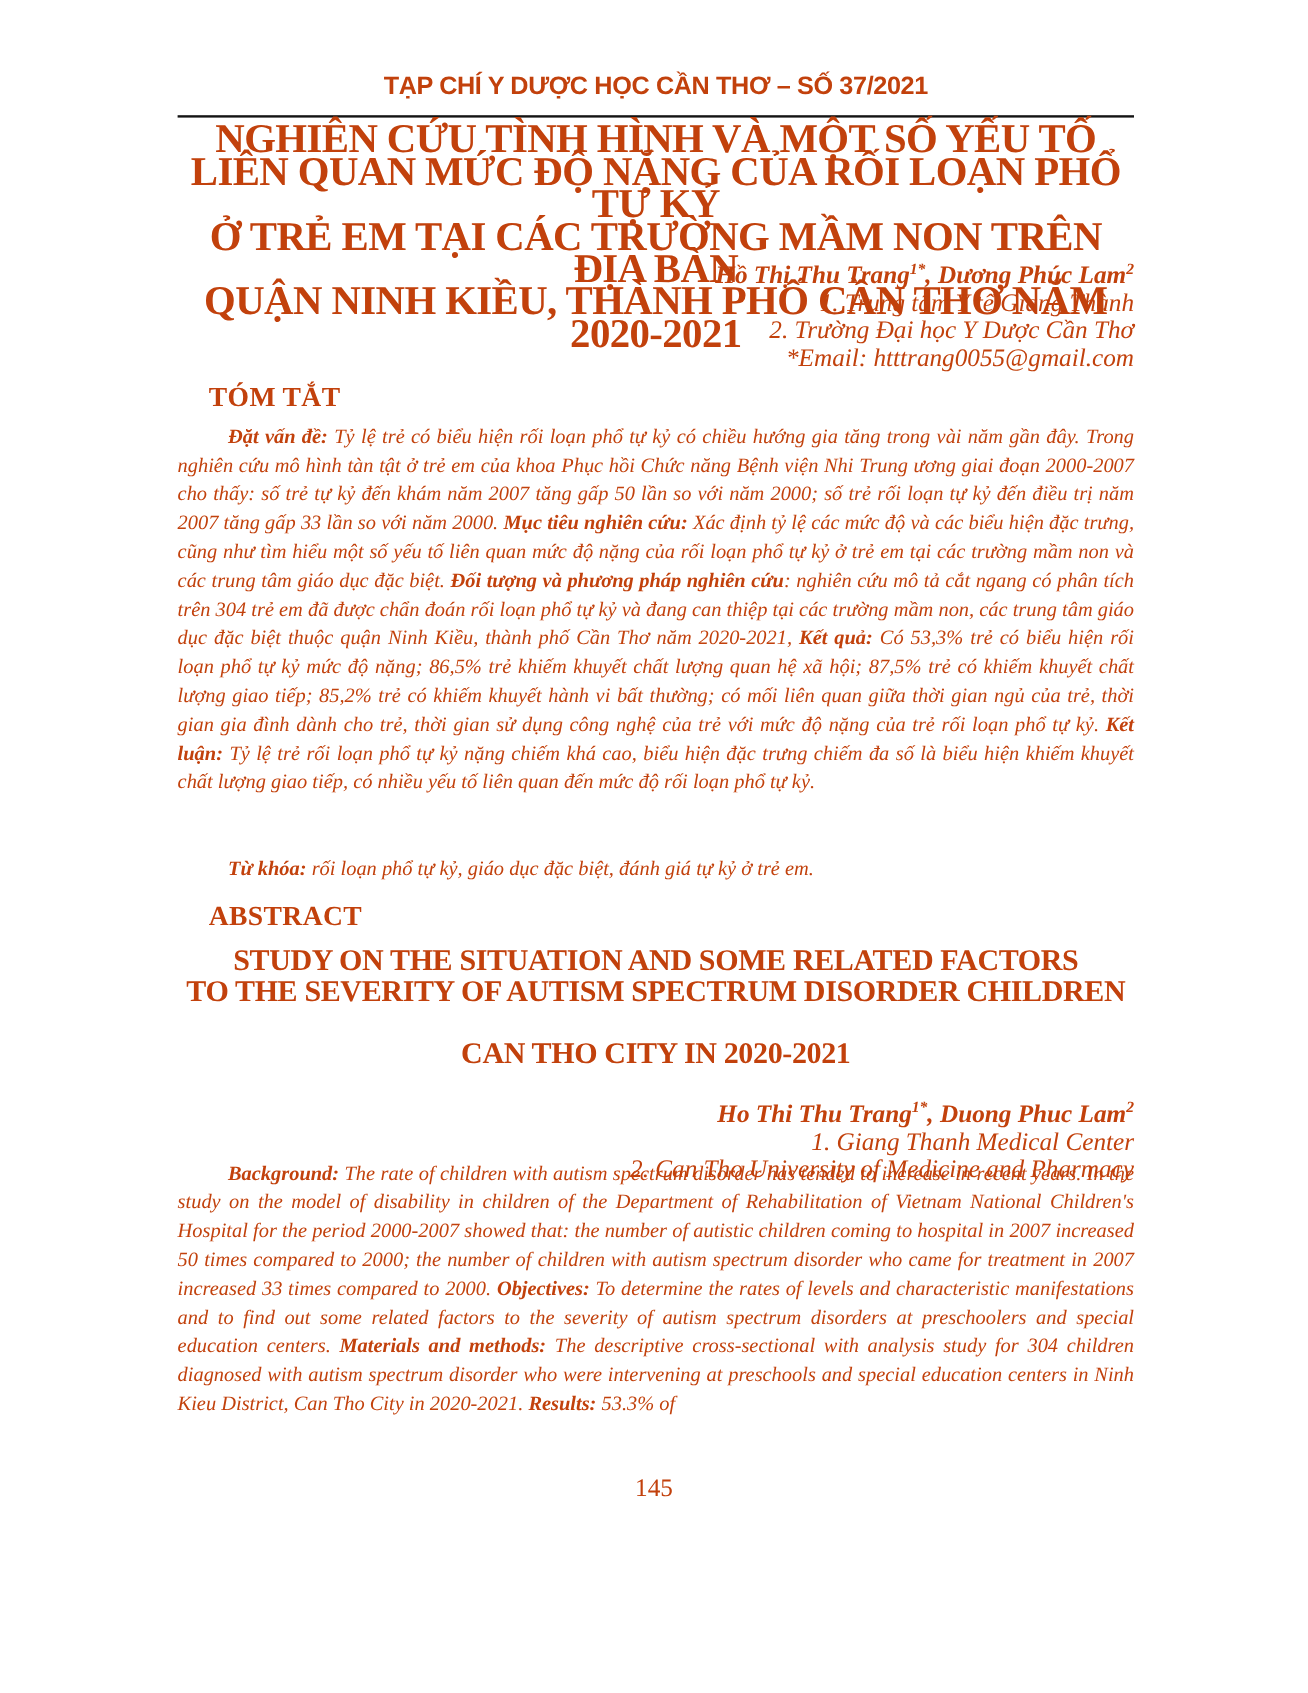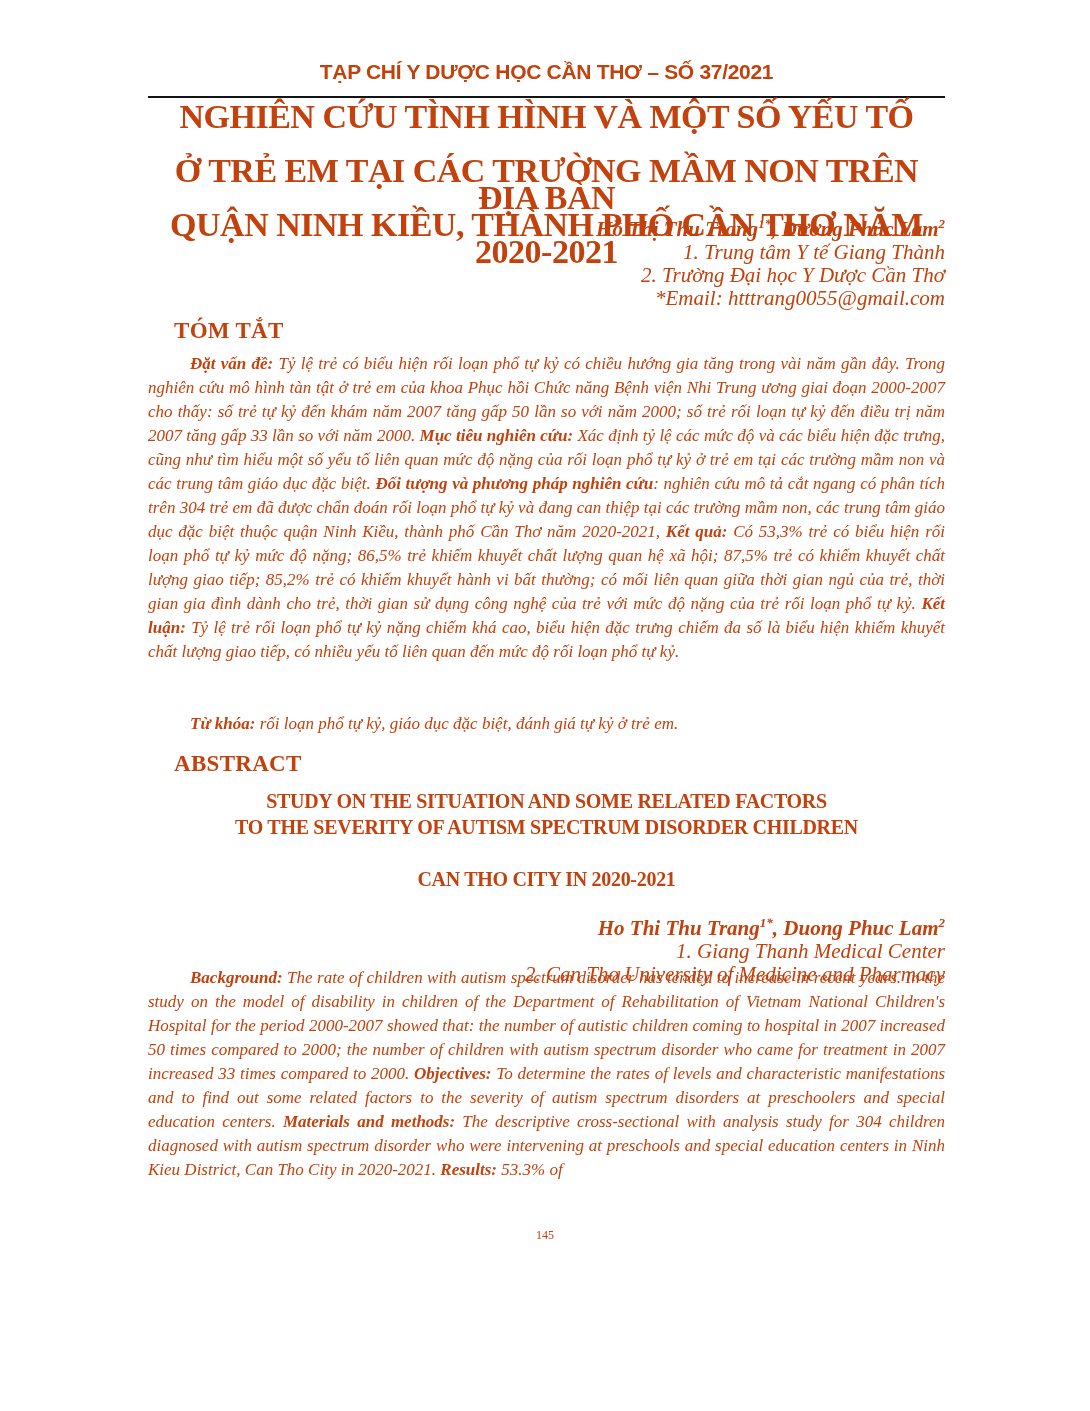--- a/index.html
+++ b/index.html
@@ -76,47 +76,47 @@
   }
   .para .b { font-weight: bold; }
   .vn-abstract { top: 352px; }
   .vn-keywords { top: 712px; text-align: left; }
   .en-title {
     position: absolute;
     top: 788px;
     width: 100%;
     text-align: center;
     font-weight: bold;
-    font-size: 20px;
+    font-size: 25px;
     line-height: 26px;
     letter-spacing: -0.3px;
   }
   .authors-en { top: 911px; }
   .en-abstract { top: 966px; }
   .page-number {
     position: absolute;
     top: 1228px;
     left: 0;
     width: 1090px;
     text-align: center;
-    font-size: 12px;
+    font-size: 21px;
   }
 </style>
 </head>
 <body>
 
 <div class="page">
   <div class="content">
 
     <div class="journal-header">TẠP CHÍ Y DƯỢC HỌC CẦN THƠ – SỐ 37/2021</div>
     <div class="header-rule"></div>
 
     <h1 class="vn-title">
       <span>NGHIÊN CỨU TÌNH HÌNH VÀ MỘT SỐ YẾU TỐ</span><br>
-      <br>
+      <span>LIÊN QUAN MỨC ĐỘ NẶNG CỦA RỐI LOẠN PHỔ TỰ KỶ</span><br>
       <span>Ở TRẺ EM TẠI CÁC TRƯỜNG MẦM NON TRÊN ĐỊA BÀN</span><br>
       <span>QUẬN NINH KIỀU, THÀNH PHỐ CẦN THƠ NĂM 2020-2021</span>
     </h1>
 
     <div class="authors-block">
       <div class="author-names"><span>Hồ Thị Thu Trang</span><sup>1*</sup><span>, </span><span>Dương Phúc Lam</span><sup>2</sup></div>
       <div>1. Trung tâm Y tế Giang Thành</div>
       <div>2. Trường Đại học Y Dược Cần Thơ</div>
       <div>*Email: htttrang0055@gmail.com</div>
     </div>

